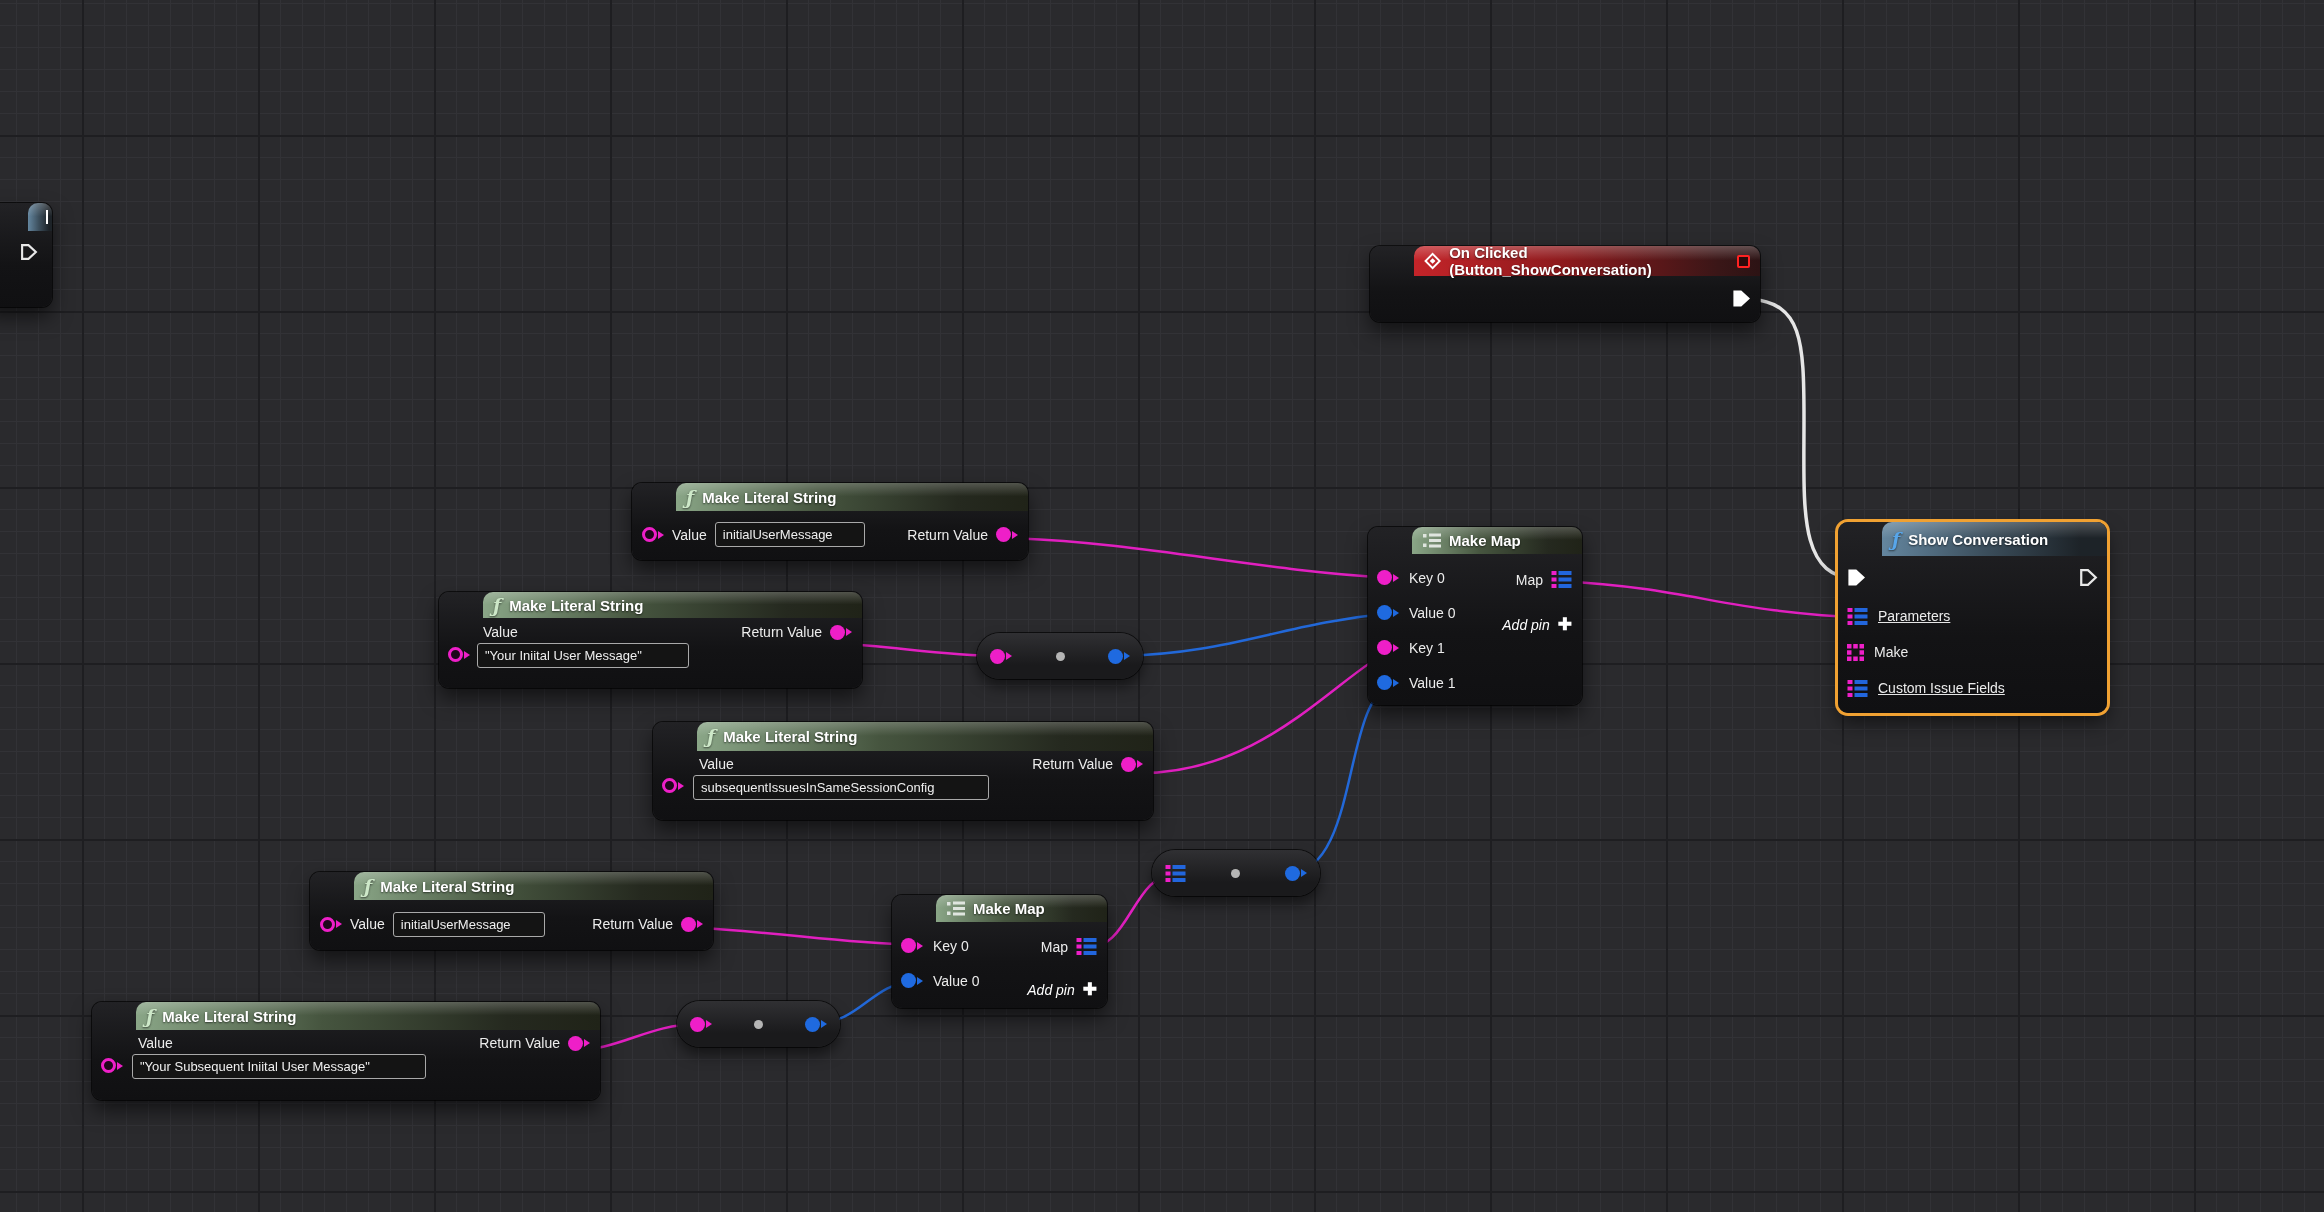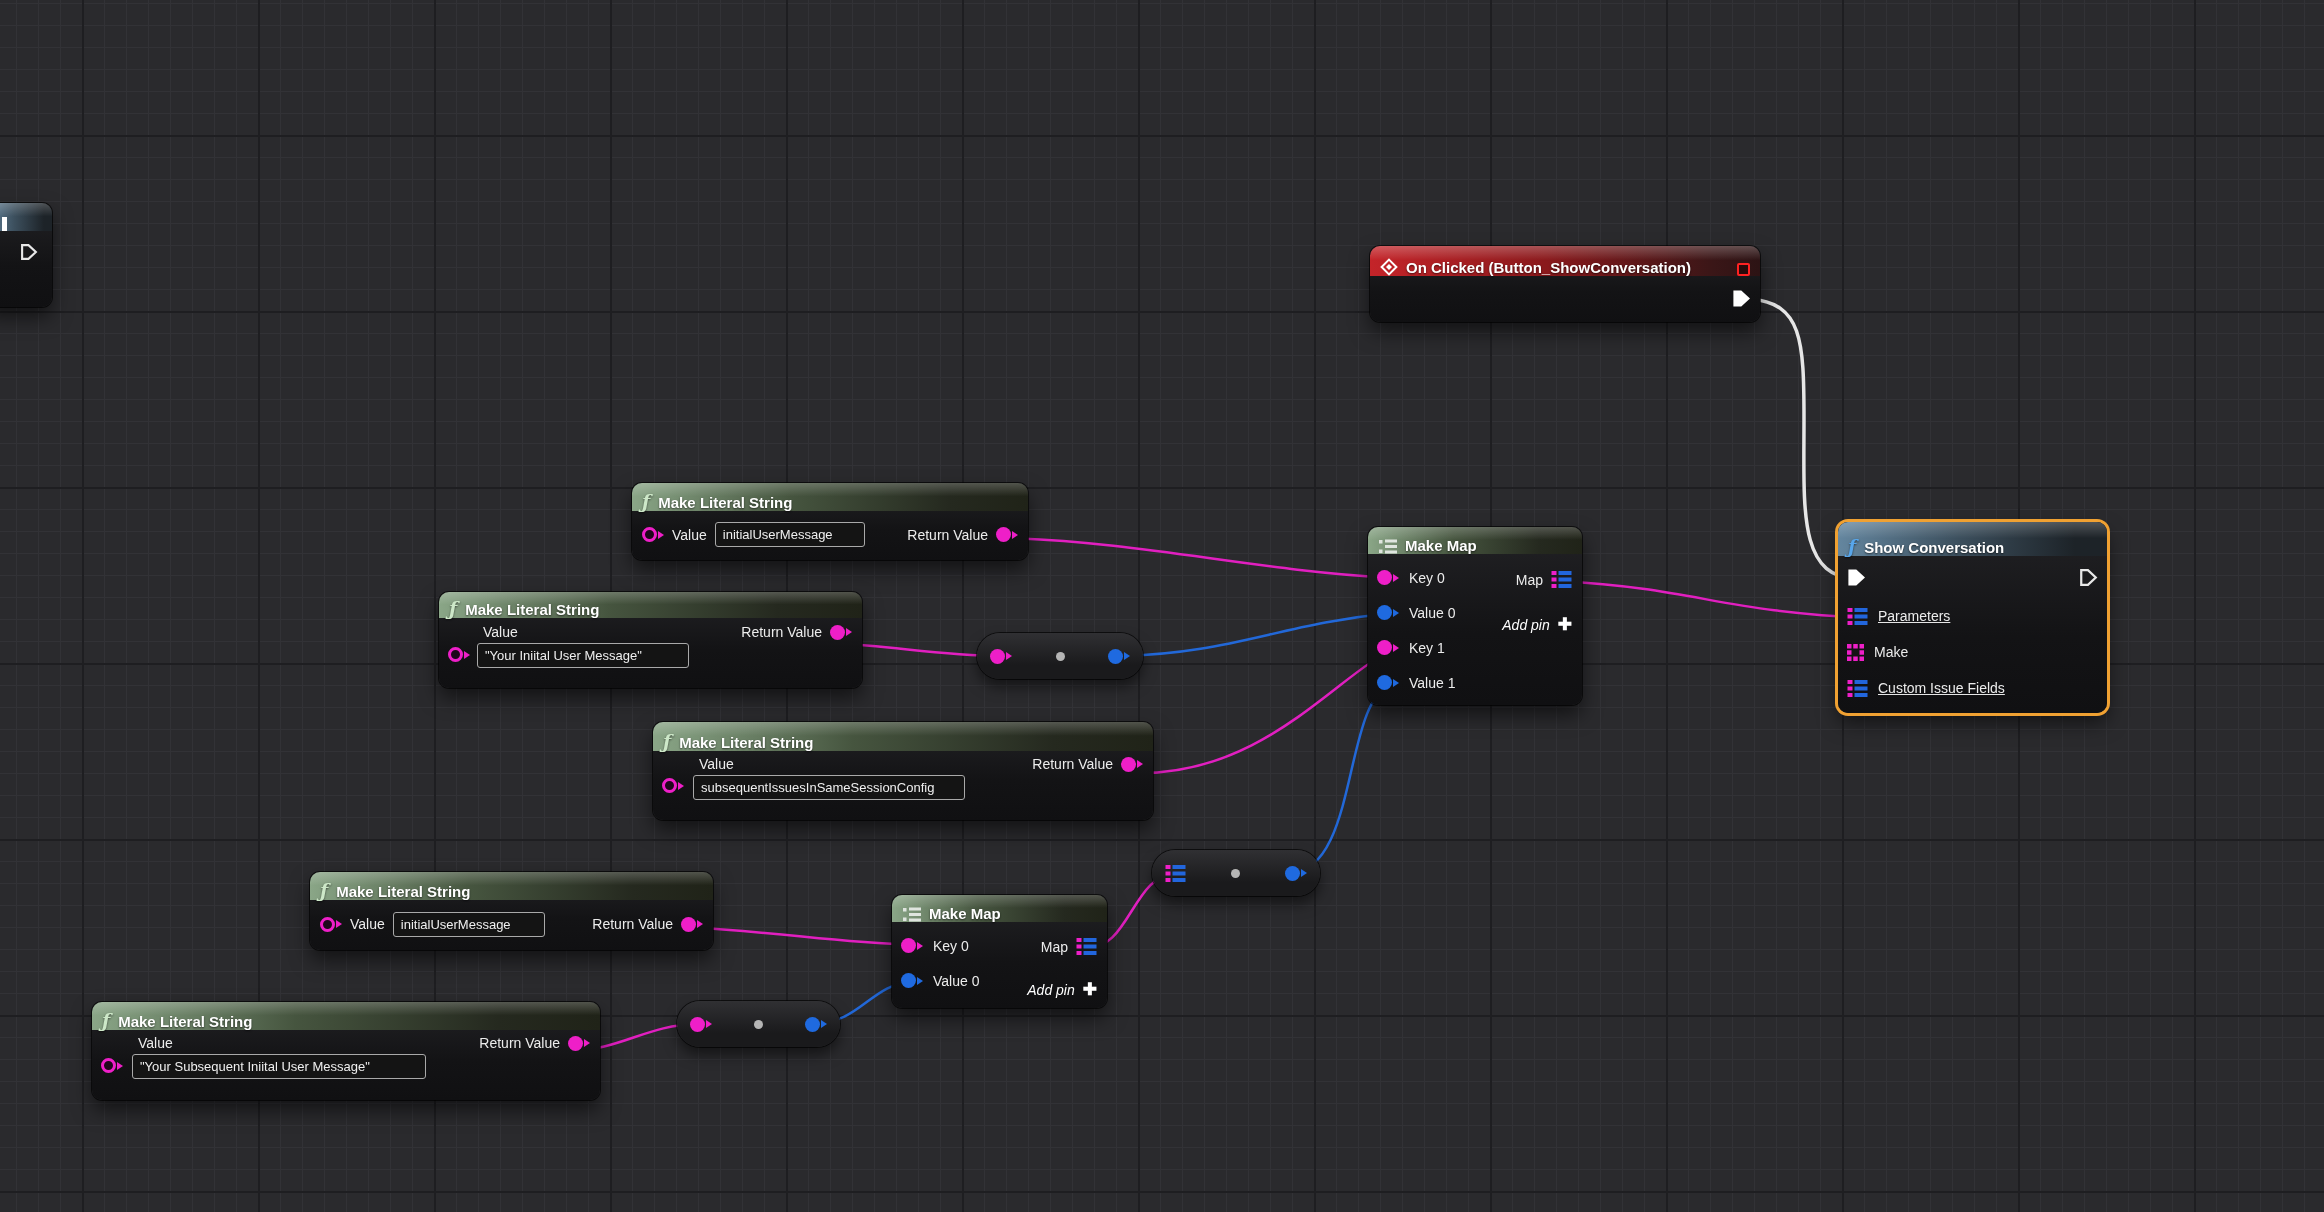--- a/index.html
+++ b/index.html
@@ -25,23 +25,23 @@
 
   .node{
     position:absolute;box-sizing:border-box;
     background:linear-gradient(180deg,#222225 0%,#131315 60%,#101012 100%);
     border-radius:10px;
     box-shadow:0 10px 20px rgba(0,0,0,.55), 0 0 0 1px rgba(0,0,0,.65);
     color:#e6e6e6;font-size:14px;
   }
   .node.selected{box-shadow:0 0 0 3px #f0a132, 0 10px 20px rgba(0,0,0,.55);}
   .hdr{
-    display:flex;align-items:flex-end;gap:8px;padding:0 10px;
+    display:flex;align-items:center;gap:8px;padding:0 10px;
     border-radius:10px 10px 0 0;font-weight:bold;font-size:15px;color:#fff;
-    text-shadow:0 1px 2px rgba(0,0,0,.6);box-sizing:border-box;
+    text-shadow:0 1px 2px rgba(0,0,0,.6);box-sizing:border-box;margin-left:44px;
   }
   .hdr-green{background:linear-gradient(180deg,rgba(255,255,255,.22),rgba(255,255,255,0) 48%),
              linear-gradient(90deg,#8aa687 0%,#46553f 40%,#25291f 80%,#202318 100%);}
   .hdr-red{background:linear-gradient(180deg,rgba(255,255,255,.25),rgba(255,255,255,0) 48%),
              linear-gradient(90deg,#c42429 0%,#8a191c 45%,#3a1617 88%,#2c1314 100%);}
   .hdr-blue{background:linear-gradient(180deg,rgba(255,255,255,.22),rgba(255,255,255,0) 48%),
              linear-gradient(90deg,#64869f 0%,#3c4f5d 45%,#1d2328 88%);}
   .ficon{font-family:"DejaVu Serif",serif;font-style:italic;font-weight:bold;font-size:19px;line-height:1;}
   .ficon.green{color:#cde8c8;} .ficon.blue{color:#58a6ea;}
 
@@ -332,21 +332,21 @@
     <span class="pinlabel">Value</span>
     <span style="display:flex;align-items:center;gap:8px;">
       <span class="pinlabel">Return Value</span>
       <span class="cpin pink">
           <span class="dot"></span>
           <span class="tri"></span>
         </span>
     </span>
   </div>
   <div style="padding:3px 0 0 40px;">
-    <input class="pininput" style="width: 272px;" value="subsequentIssuesInSameSessionConfig">
+    <input class="pininput" style="width: 296px;" value="subsequentIssuesInSameSessionConfig">
   </div>
 </div>
 
 <div class="node" style="left:310px;top:872px;width:403px;height:78px;">
   <div class="hdr hdr-green" style="height:28px;">
     <span class="ficon green">ƒ</span>
     <span>Make Literal String</span>
   </div>
   <div class="mls-row" style="height:48px;">
     <span class="cpin pink hollow">

